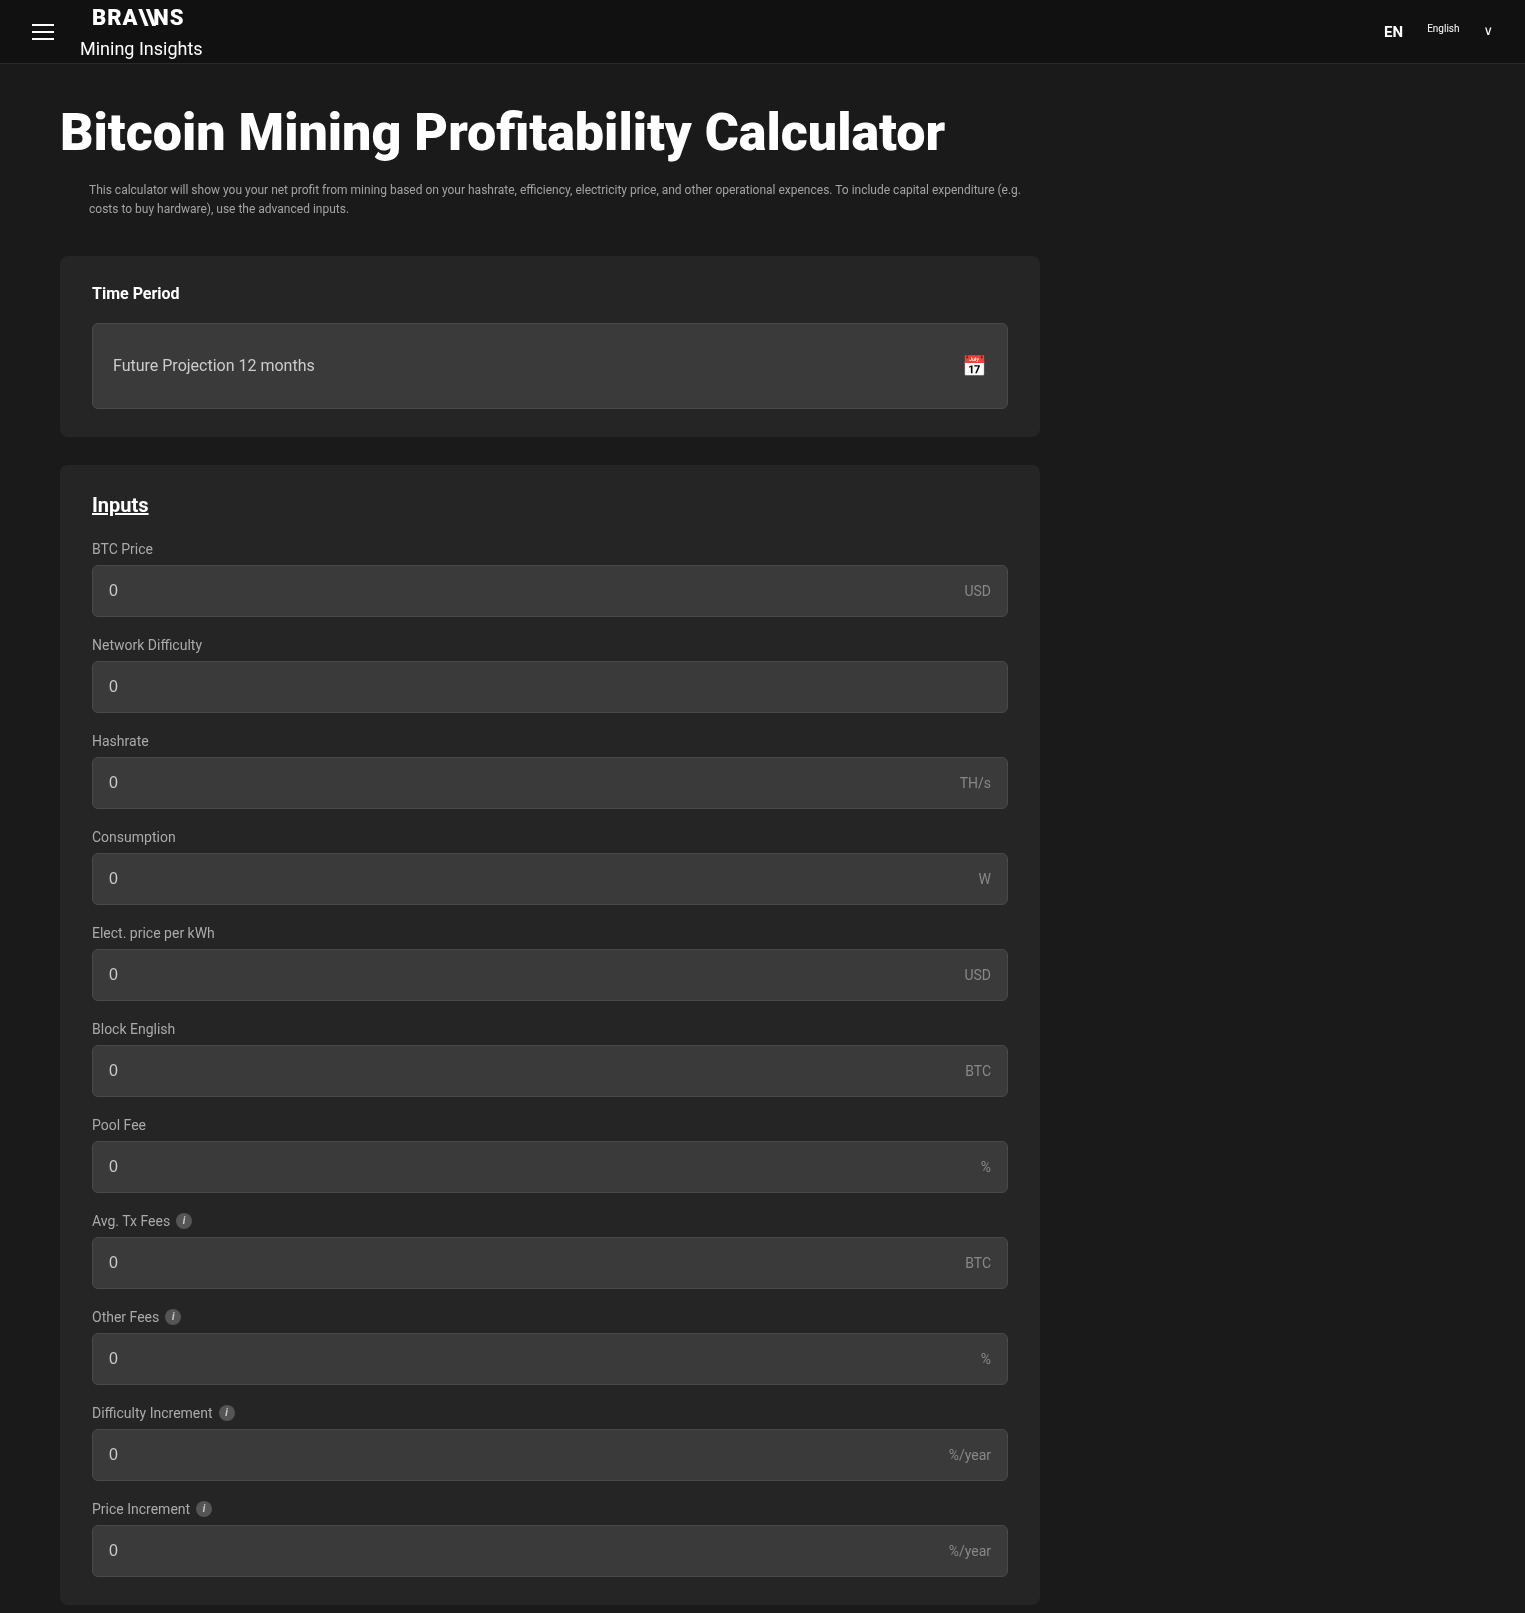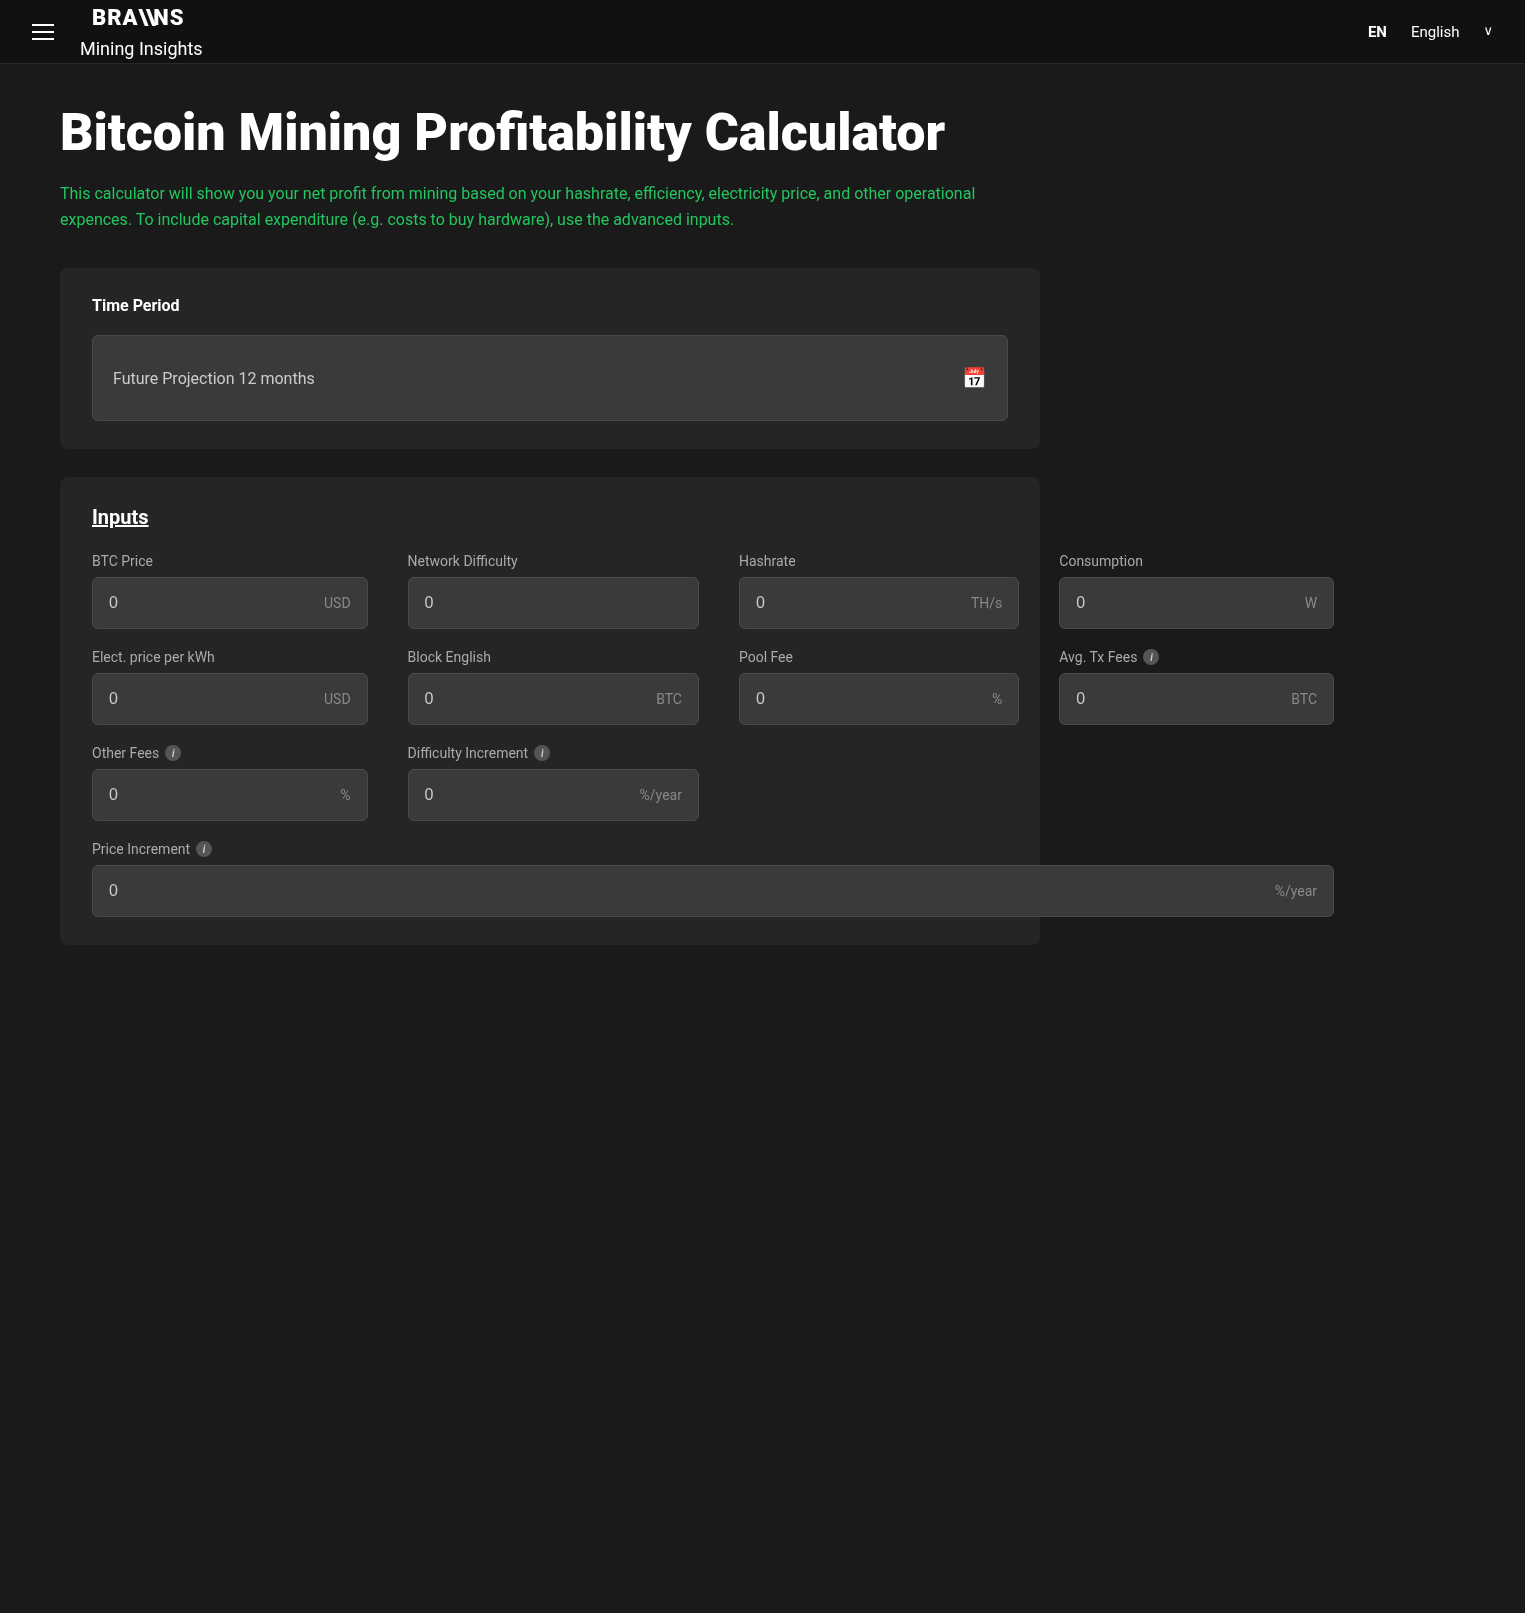--- a/index.html
+++ b/index.html
@@ -60,21 +60,21 @@
       display: flex;
       align-items: flex-start;
       gap: 24px;
     }
     .lang-en {
       font-size: 15px;
       font-weight: 700;
       color: #ffffff;
     }
     .lang-label {
-      font-size: 15px;
+      font-size: 10px;
       color: #ffffff;
     }
     .chevron-down {
       font-size: 13px;
       color: #ffffff;
     }
 
     
     .main {
       padding: 40px 60px;
@@ -83,25 +83,26 @@
 
     .page-title {
       font-size: 52px;
       font-weight: 900;
       line-height: 1.1;
       margin-bottom: 20px;
       color: #ffffff;
     }
 
     .page-description {
-      font-size: 16px;
-      color: #22c55e;
+      font-size: 12px;
+      color: #a3a3a3;
       line-height: 1.6;
       margin-bottom: 36px;
       max-width: 950px;
+      margin-left: 29px;
     }
 
     
     .section-card {
       background: #252525;
       border-radius: 8px;
       padding: 28px 32px;
       margin-bottom: 28px;
     }
 
@@ -136,21 +137,21 @@
     .inputs-title {
       font-size: 20px;
       font-weight: 700;
       color: #ffffff;
       margin-bottom: 24px;
       text-decoration: underline;
     }
 
     .inputs-grid {
       display: grid;
-      grid-template-columns: 1fr 1fr 1fr 1fr;
+      grid-template-columns: 1fr;
       gap: 20px 40px;
     }
 
     .input-group {
       display: flex;
       flex-direction: column;
       gap: 8px;
     }
 
     .input-group.full-width {

